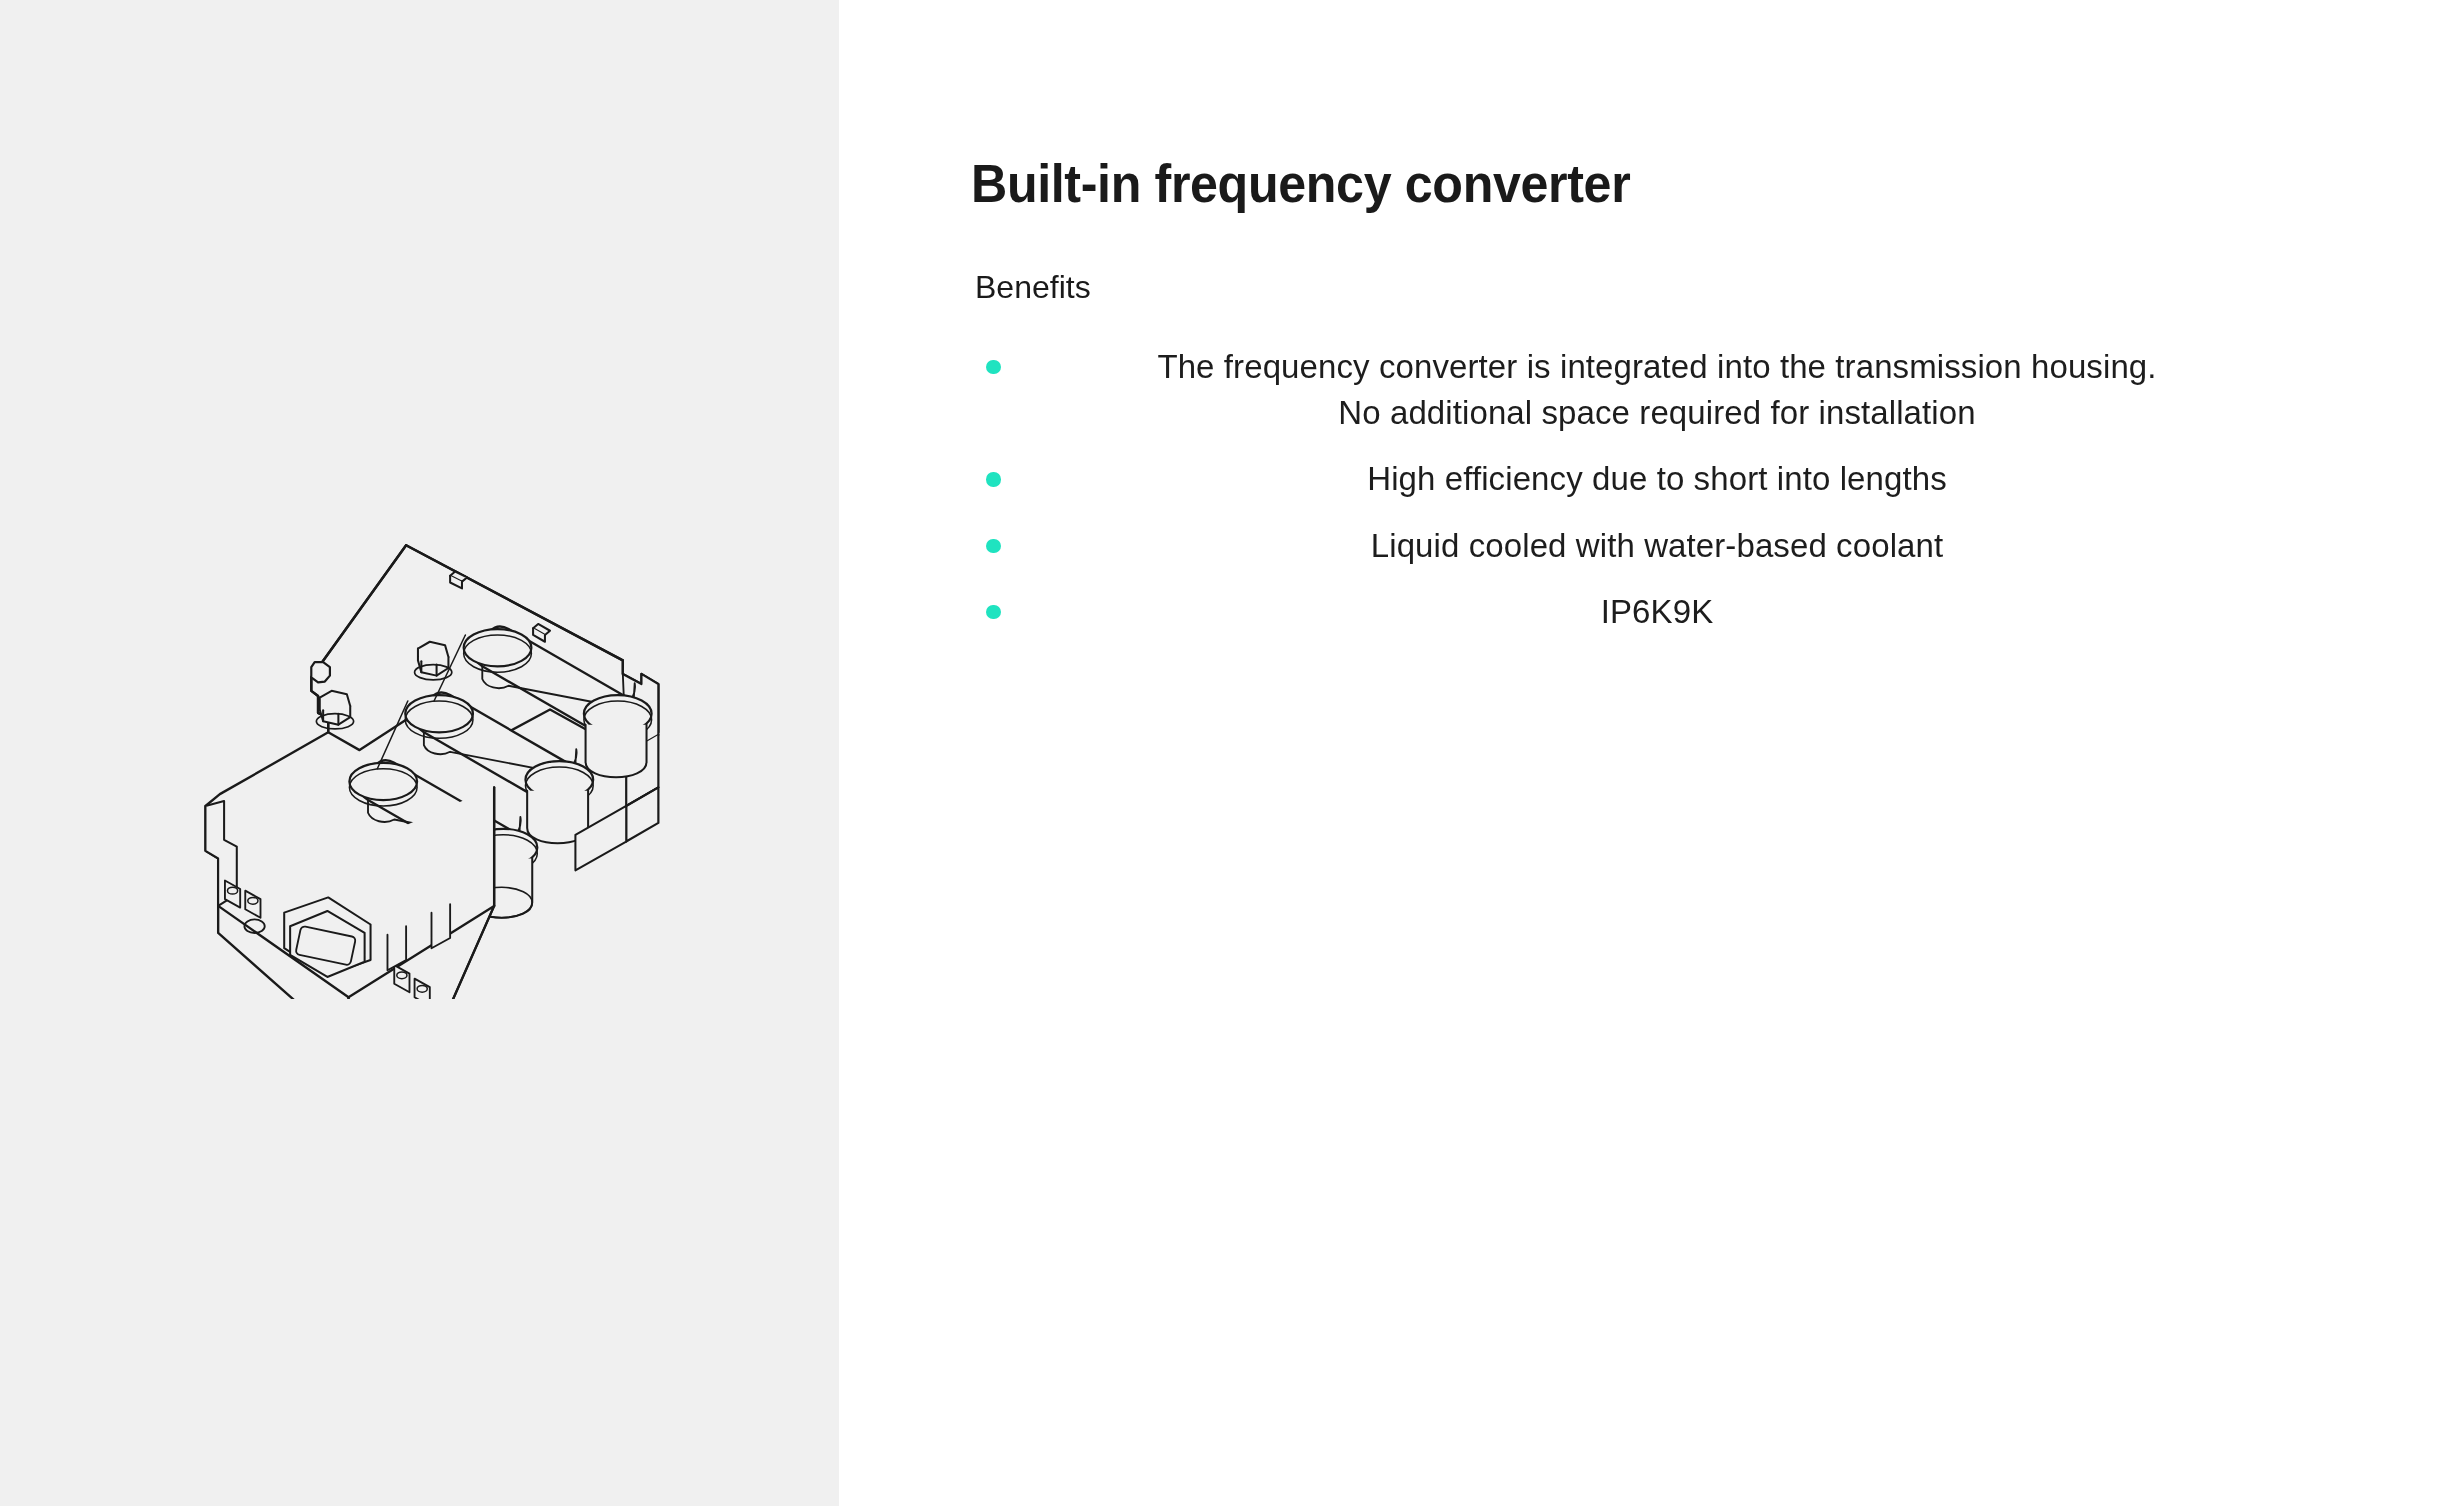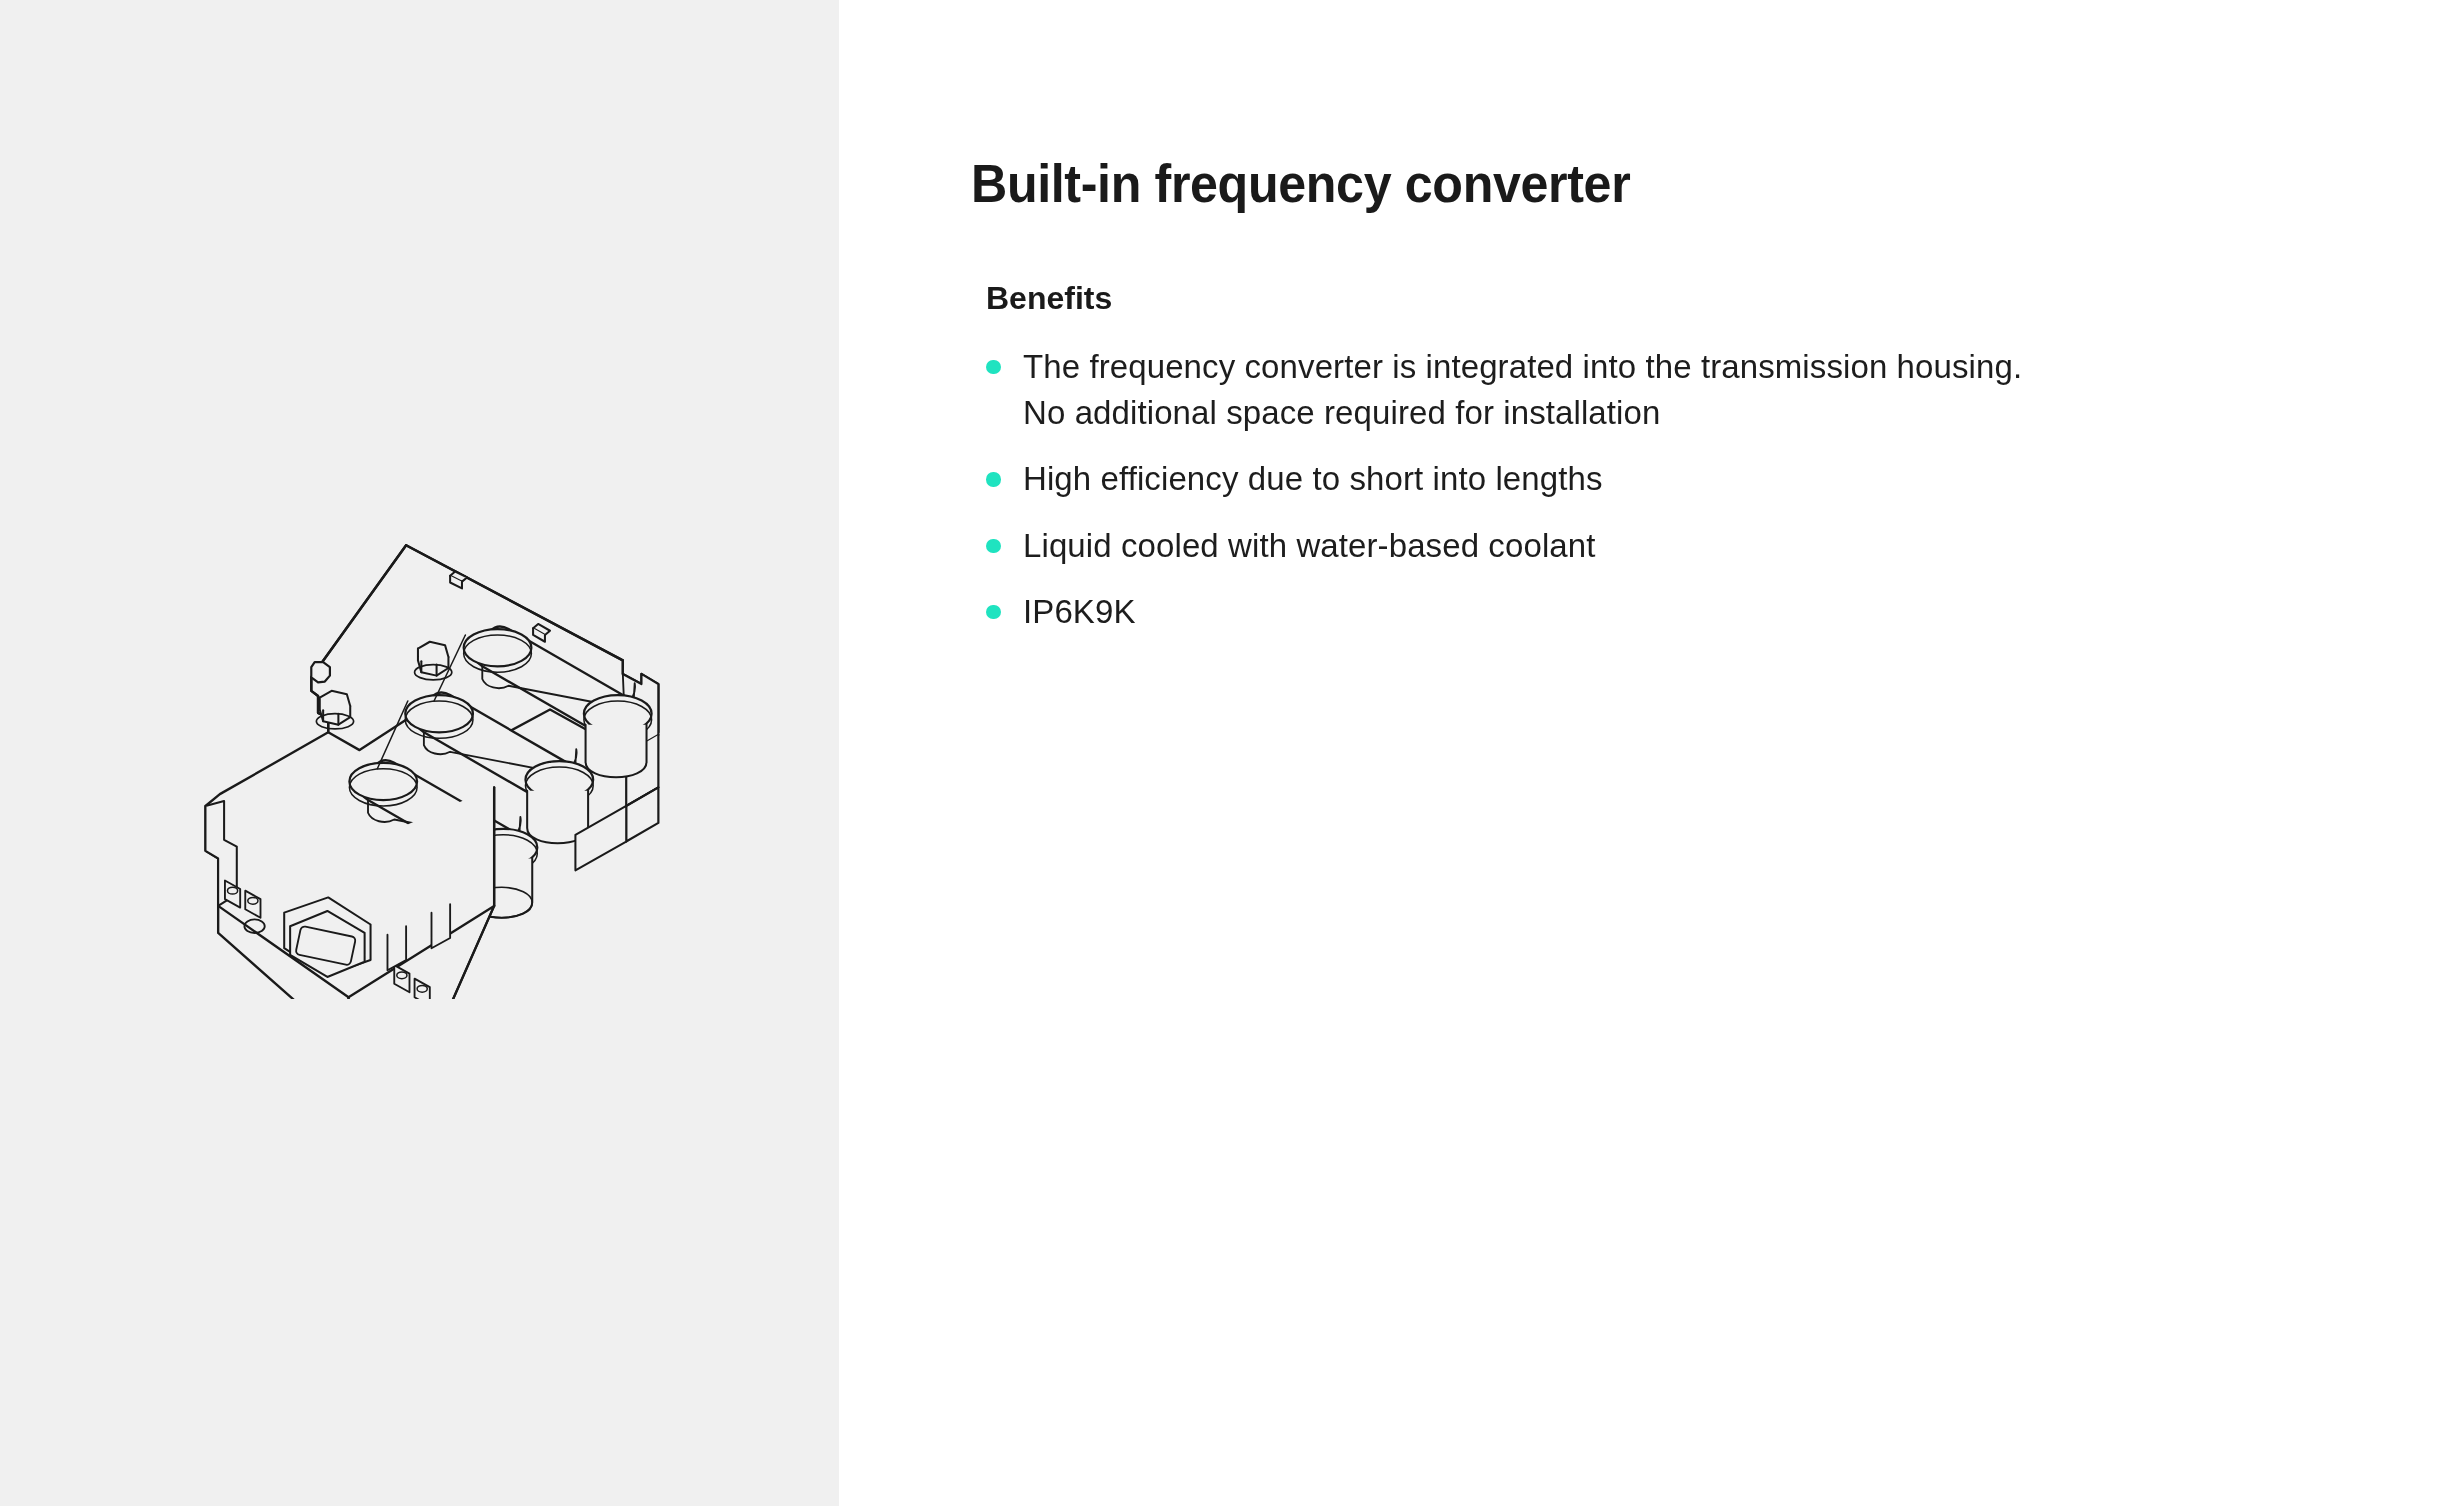--- a/index.html
+++ b/index.html
@@ -72,41 +72,42 @@
     font-size: 54px;
     line-height: 61px;
     letter-spacing: -0.4px;
     color: #1a1a1a;
     white-space: nowrap;
     transform: scaleX(0.93);
     transform-origin: left center;
   }
 
   .section-heading {
-    margin: 15px;
+    margin: 4px;
     padding: 0;
     position: absolute;
     top: 264px;
     left: 0;
     font-family: "Liberation Sans", sans-serif;
-    font-weight: 700;
+    font-weight: 400;
     font-size: 32px;
     line-height: 39px;
     color: #1a1a1a;
     white-space: nowrap;
   }
 
   .benefit-list {
     position: absolute;
     top: 344px;
     left: 0;
     margin: 0;
     padding: 0;
     list-style: none;
     width: 1320px;
+    text-align: center;
   }
 
   .benefit-item {
     position: relative;
     display: block;
     padding-left: 52px;
     margin-bottom: 20.3px;
     min-height: 46px;
   }
 

